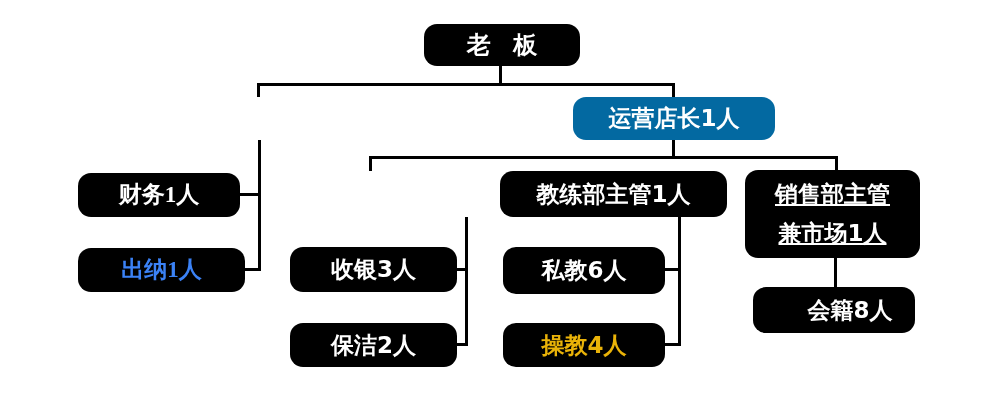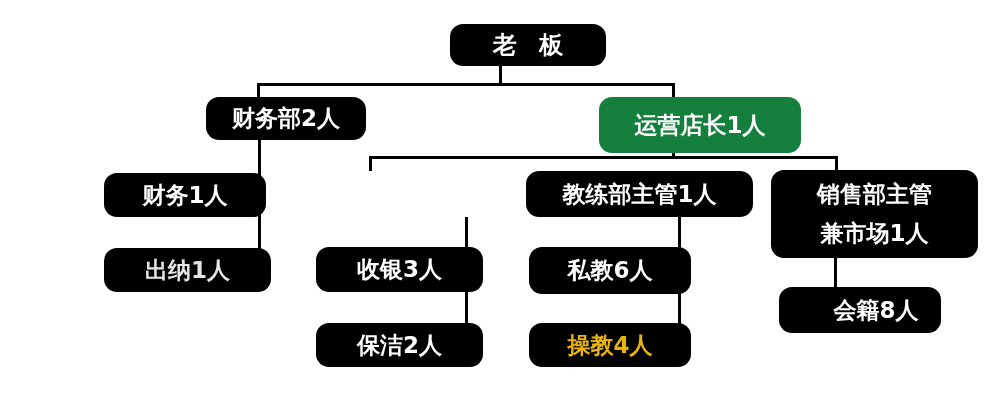--- a/index.html
+++ b/index.html
@@ -22,21 +22,20 @@
     border-radius: 13px;
     display: flex;
     align-items: center;
     justify-content: center;
     text-align: center;
     font-weight: bold;
     font-size: 23px;
     line-height: 1.25;
     white-space: pre-line;
     box-sizing: border-box;
-    margin-left: 26px;
   }
   .node.boss {
     font-size: 24px;
     letter-spacing: 7px;
     text-indent: 7px; 
   }
   .node.two-line {
     line-height: 1.7;
   }
   .edge {
@@ -60,25 +59,24 @@
     <div class="edge" style="left: 239px; top: 193px; width: 20px; height: 3px; background: rgb(0, 0, 0);"></div>
     <div class="edge" style="left: 244px; top: 268px; width: 16px; height: 3px; background: rgb(0, 0, 0);"></div>
     <div class="edge" style="left: 465px; top: 217px; width: 3px; height: 129px; background: rgb(0, 0, 0);"></div>
     <div class="edge" style="left: 456px; top: 268px; width: 11px; height: 3px; background: rgb(0, 0, 0);"></div>
     <div class="edge" style="left: 456px; top: 343px; width: 11px; height: 3px; background: rgb(0, 0, 0);"></div>
     <div class="edge" style="left: 678px; top: 217px; width: 3px; height: 129px; background: rgb(0, 0, 0);"></div>
     <div class="edge" style="left: 664px; top: 268px; width: 16px; height: 3px; background: rgb(0, 0, 0);"></div>
     <div class="edge" style="left: 664px; top: 343px; width: 16px; height: 3px; background: rgb(0, 0, 0);"></div>
     <div class="edge" style="left: 834px; top: 258px; width: 3px; height: 30px; background: rgb(0, 0, 0);"></div>
     <div class="node boss" style="left: 424px; top: 24px; width: 156px; height: 42px; background: rgb(0, 0, 0); color: rgb(255, 255, 255);">老 板</div>
-    <div class="node" style="left: 180px; top: 97px; width: 160px; height: 43px; background: rgb(0, 0, 0); color: rgb(255, 255, 255);">财务部2人</div>
-    <div class="node" style="left: 573px; top: 97px; width: 202px; height: 56px; background: #15803d; color: rgb(255, 255, 255);">运营店长1人</div>
-    <div class="node" style="left: 78px; top: 173px; width: 162px; height: 44px; background: rgb(0, 0, 0); color: rgb(255, 255, 255);">财务1人</div>
+    <div class="node" style="left: 573px; top: 97px; width: 202px; height: 43px; background: #0369a1; color: rgb(255, 255, 255);">运营店长1人</div>
+    <div class="node" style="left: 78px; top: 173px; width: 162px; height: 44px; background: rgb(0, 0, 0); color: rgb(255, 255, 255); font-family: Liberation Serif, serif;">财务1人</div>
     <div class="node" style="left: 500px; top: 171px; width: 227px; height: 46px; background: rgb(0, 0, 0); color: rgb(255, 255, 255);">教练部主管1人</div>
-    <div class="node two-line" style="left: 745px; top: 170px; width: 207px; height: 88px; background: rgb(0, 0, 0); color: rgb(255, 255, 255);">销售部主管
+    <div class="node two-line" style="left: 745px; top: 170px; width: 175px; height: 88px; background: rgb(0, 0, 0); color: rgb(255, 255, 255); text-decoration: underline;">销售部主管
 兼市场1人</div>
-    <div class="node" style="left: 78px; top: 248px; width: 167px; height: 44px; background: rgb(0, 0, 0); color: #e5e5e5;">出纳1人</div>
+    <div class="node" style="left: 78px; top: 248px; width: 167px; height: 44px; background: rgb(0, 0, 0); color: #3b82f6; font-family: Liberation Serif, serif;">出纳1人</div>
     <div class="node" style="left: 290px; top: 247px; width: 167px; height: 45px; background: rgb(0, 0, 0); color: rgb(255, 255, 255); text-align: right;">收银3人</div>
     <div class="node" style="left: 503px; top: 247px; width: 162px; height: 47px; background: rgb(0, 0, 0); color: rgb(255, 255, 255);">私教6人</div>
     <div class="node" style="left: 290px; top: 323px; width: 167px; height: 44px; background: rgb(0, 0, 0); color: rgb(255, 255, 255);">保洁2人</div>
     <div class="node" style="left: 503px; top: 323px; width: 162px; height: 44px; background: rgb(0, 0, 0); color: #eab308;">操教4人</div>
     <div class="node" style="left: 753px; top: 287px; width: 162px; height: 46px; background: rgb(0, 0, 0); color: rgb(255, 255, 255); padding-left: 32px;">会籍8人</div>
   </div>
 
 </body></html>

